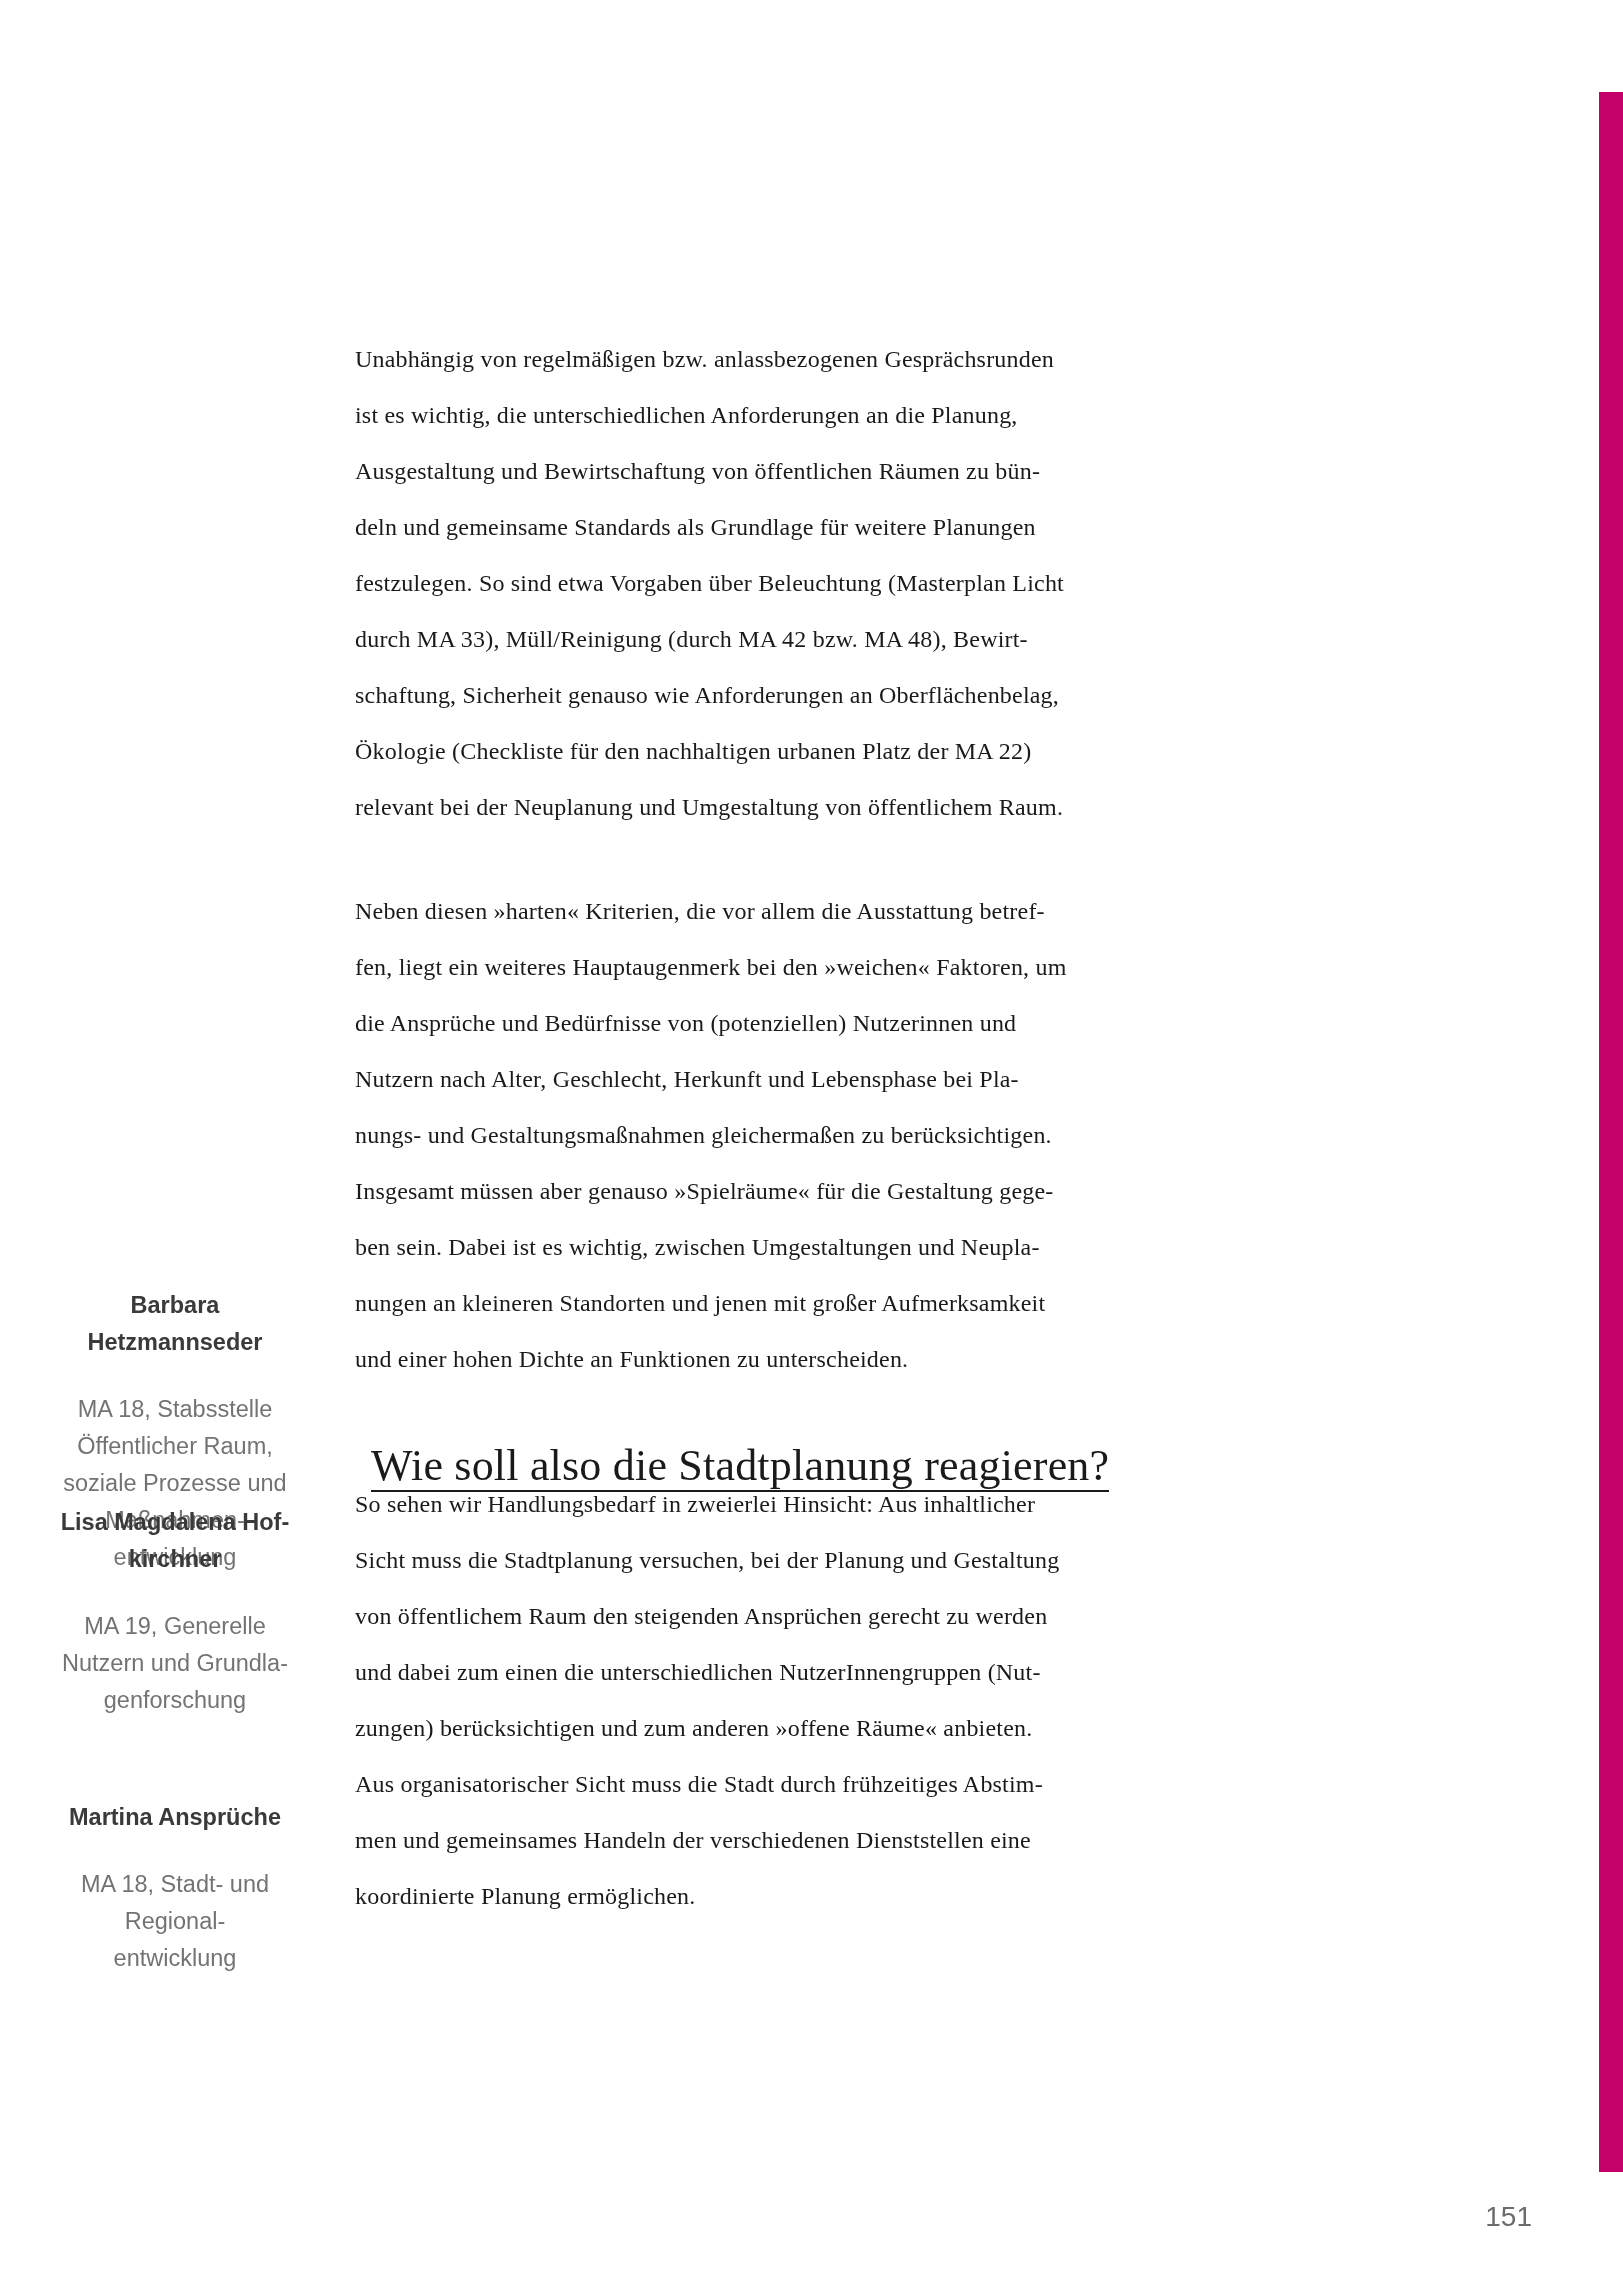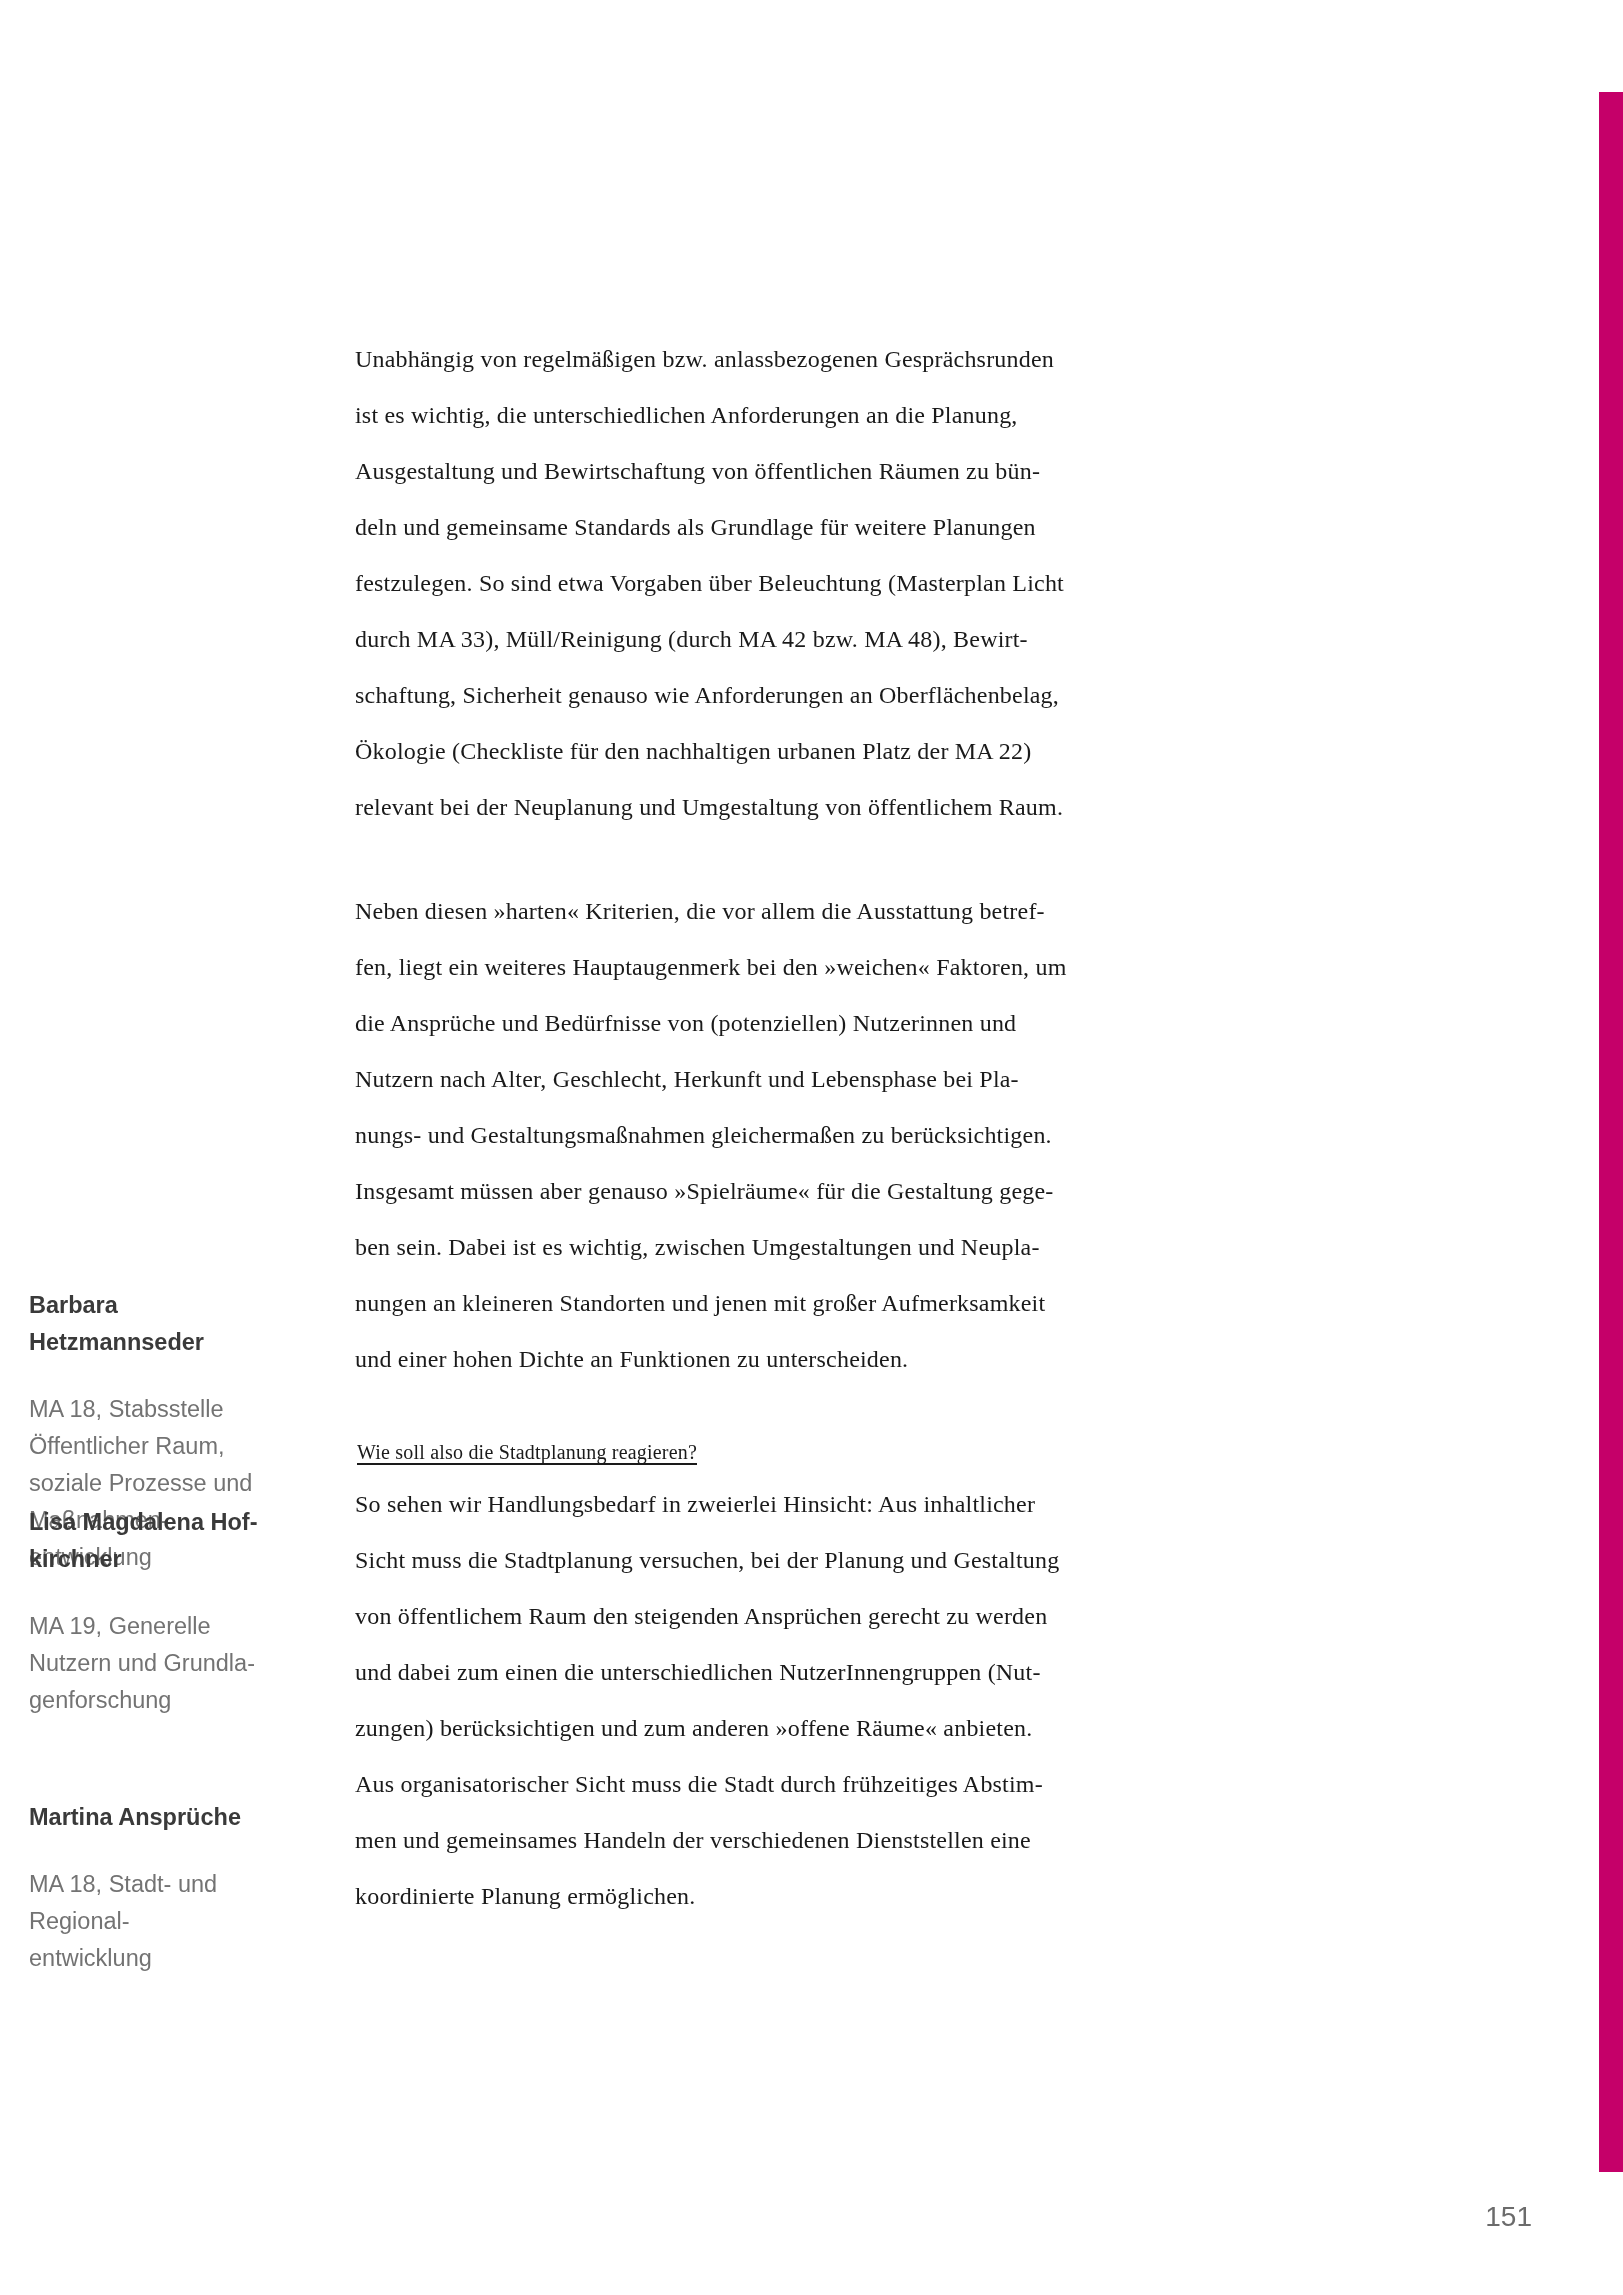--- a/index.html
+++ b/index.html
@@ -44,38 +44,38 @@
     letter-spacing: 0.2px;
   }
   .para-1 { top: 331px; }
   .para-2 { top: 883px; }
   .para-3 { top: 1476px; }
 
   .section-heading {
     position: absolute;
     left: 0;
     top: 1422px;
-    margin: 2px;
-    font-size: 20px;
+    margin: 16px;
+    font-size: 44px;
     line-height: 56px;
     font-weight: normal;
     color: #1a1a1a;
     white-space: pre;
     letter-spacing: 0.2px;
   }
   .section-heading .underlined {
     border-bottom: 2.4px solid #1a1a1a;
   }
 
   
   .author {
     position: absolute;
     right: 1302px;
     width: 292px;
-    text-align: left;
+    text-align: center;
     font-family: "Liberation Sans", sans-serif;
     white-space: pre;
   }
   .author-1 { top: 1257px; }
   .author-2 { top: 1474px; }
   .author-3 { top: 1769px; }
   .author-name {
     font-size: 23.5px;
     line-height: 37px;
     font-weight: bold;

